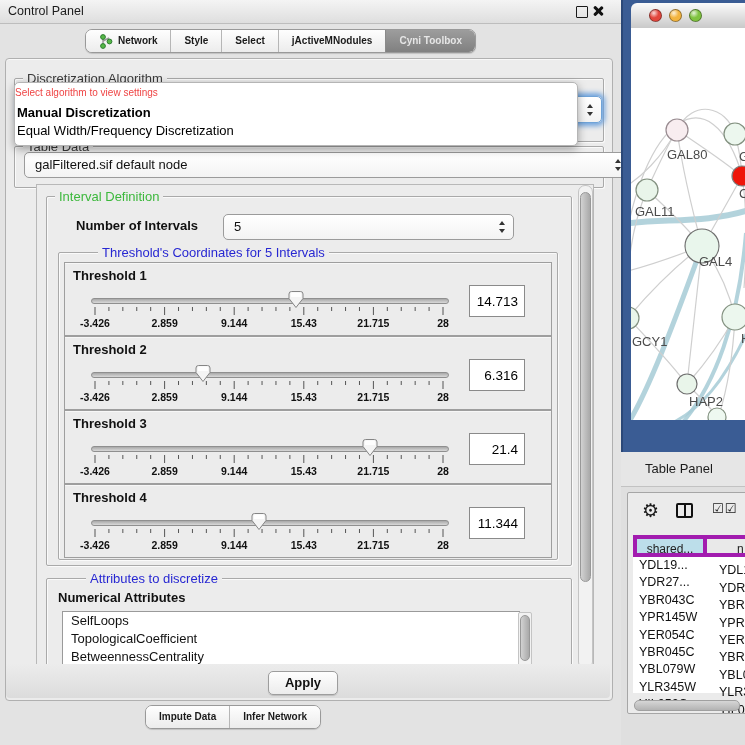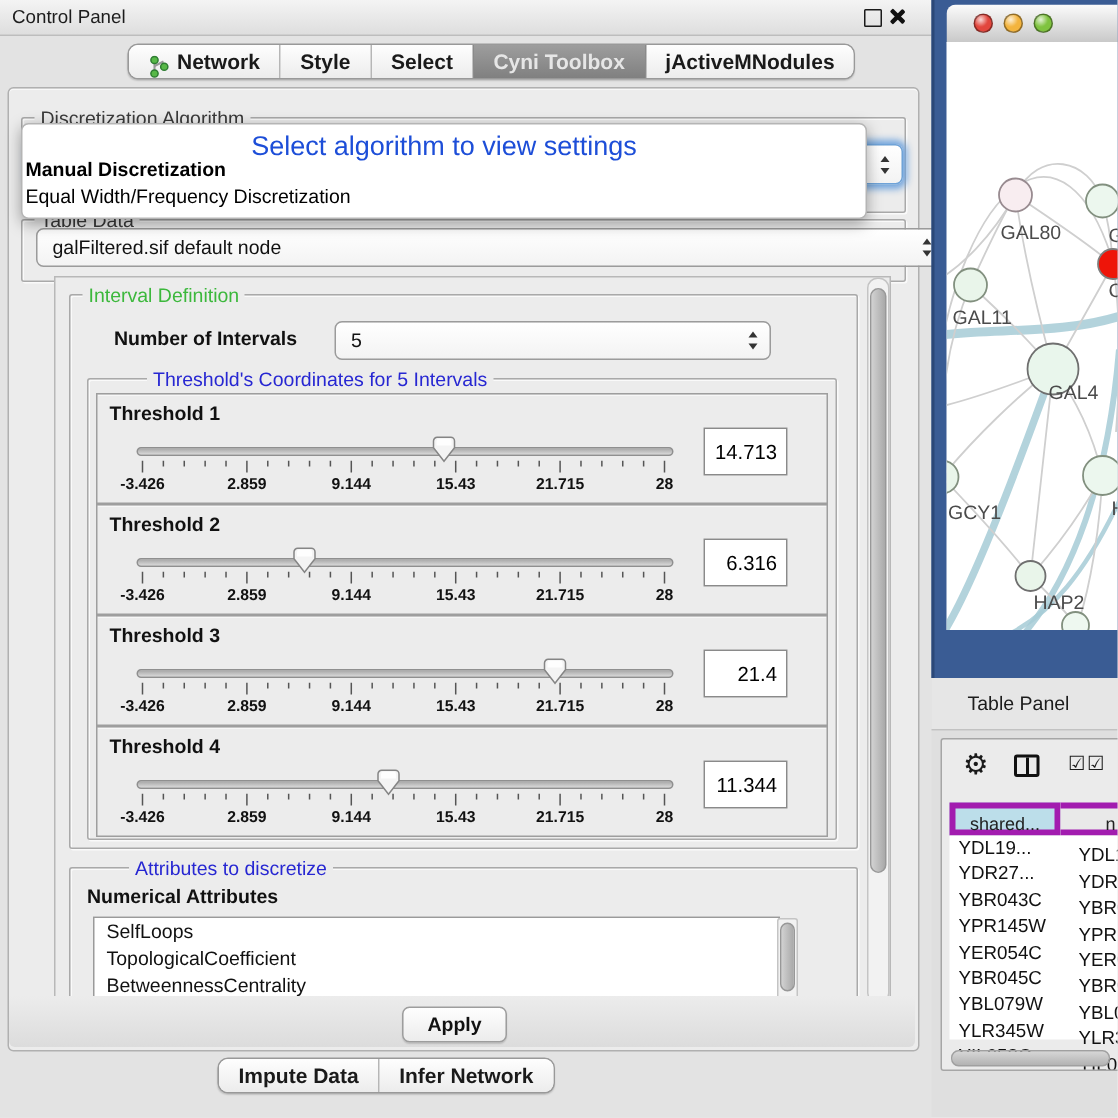--- a/index.html
+++ b/index.html
@@ -15,21 +15,21 @@
   .cp-title{position:absolute;left:8px;top:4px;font-size:12.5px;color:#1c1c1c;}
   .float-icon{position:absolute;left:576px;top:6px;width:10px;height:10px;border:1.6px solid #1a1a1a;border-radius:1px;}
   .close-icon{position:absolute;left:592px;top:5px;width:12px;height:12px;}
   .close-icon:before,.close-icon:after{content:"";position:absolute;left:5px;top:0;width:2.6px;height:12px;background:#111;border-radius:1px;}
   .close-icon:before{transform:rotate(45deg);} .close-icon:after{transform:rotate(-45deg);}
 
   .tabstrip{left:0;top:24px;width:621px;height:34px;background:#e3e3e3;}
 
   .segmented{position:absolute;display:flex;height:22px;border:1px solid #999;border-radius:7px;
              overflow:hidden;background:#fff;box-shadow:0 1px 1px rgba(0,0,0,.15);}
-  .seg{display:flex;align-items:flex-end;gap:5px;padding:0 13px;font-size:14px;font-weight:bold;color:#1a1a1a;
+  .seg{display:flex;align-items:center;gap:5px;padding:0 13px;font-size:10px;font-weight:bold;color:#1a1a1a;
        line-height:22px;background:linear-gradient(#fefefe,#ececec);border-left:1px solid #b6b6b6;white-space:nowrap;}
   .seg:first-child{border-left:none;}
   .seg.sel{background:linear-gradient(#9d9d9d,#808080);color:#e6e6e6;border-left-color:#8a8a8a;}
   .seg.sel + .seg{border-left-color:#8a8a8a;}
 
   .content-box{left:5px;top:58px;width:606px;height:641px;background:#ececec;border:1px solid #b0b0b0;border-radius:4px;
                box-shadow:inset 0 1px 0 #f8f8f8;}
 
   
   .group{position:absolute;border:1px solid #a9a9a9;border-radius:2px;box-shadow:1px 1px 0 #fafafa, inset 1px 1px 0 #fafafa;}
@@ -42,21 +42,21 @@
   .combo .val{position:absolute;left:10px;top:0;line-height:23px;white-space:nowrap;}
   .spinner{position:absolute;right:6px;top:50%;width:9px;height:14px;transform:translateY(-50%);}
   .spinner:before,.spinner:after{content:"";position:absolute;left:1px;border-left:3.5px solid transparent;border-right:3.5px solid transparent;}
   .spinner:before{top:1px;border-bottom:4.5px solid #333;}
   .spinner:after{bottom:1px;border-top:4.5px solid #333;}
   .combo.focused{box-shadow:0 0 5px 2.5px rgba(106,160,220,.95);border-color:#6fa3d8;}
 
   
   .popup{left:14px;top:82px;width:562px;height:62px;background:#fff;border:1px solid #b5b5b5;border-radius:5px;
          box-shadow:0 3px 10px rgba(0,0,0,.35);z-index:30;}
-  .popup .hint{position:absolute;left:0;right:0;top:4px;text-align:center;font-size:18px;color:#1d4ed8;}
+  .popup .hint{position:absolute;left:0;right:0;top:4px;text-align:left;font-size:10px;color:#ef4444;}
   .popup-item{position:absolute;left:2px;font-size:13px;color:#000;white-space:nowrap;}
   .popup-item.b{font-weight:bold;}
 
   .bold-label{position:absolute;font-size:13px;font-weight:bold;color:#111;white-space:nowrap;}
 
   
   .thr-panel{position:absolute;left:64px;width:486px;height:72px;background:#ececec;border:1px solid #9e9e9e;
              box-shadow:inset 0 1px 0 #f7f7f7;}
   .thr-label{position:absolute;left:8px;top:5px;font-size:13px;font-weight:bold;color:#111;}
   .thr-track{position:absolute;left:26px;top:35px;width:356px;height:4px;border:1px solid #8f8f8f;border-radius:3px;
@@ -125,25 +125,25 @@
             <circle cx="10.5" cy="7.5" r="2.4" fill="#57b847" stroke="#2e7d32"></circle>
           </svg>
           <span>Network</span>
         </div>
         <div class="seg">
           <span>Style</span>
         </div>
         <div class="seg">
           <span>Select</span>
         </div>
+        <div class="seg">
+          <span>jActiveMNodules</span>
+        </div>
         <div class="seg sel">
           <span>Cyni Toolbox</span>
-        </div>
-        <div class="seg">
-          <span>jActiveMNodules</span>
         </div>
       </div>
   </div>
 
   <div class="abs content-box"></div>
 
   <div class="group" style="left:14px;top:78px;width:588px;height:62px;">
     <span class="group-label lbl-dark">Discretization Algorithm</span>
   </div>
   <div class="combo focused" style="left:20px;top:96px;width:580px;height:25px;">

